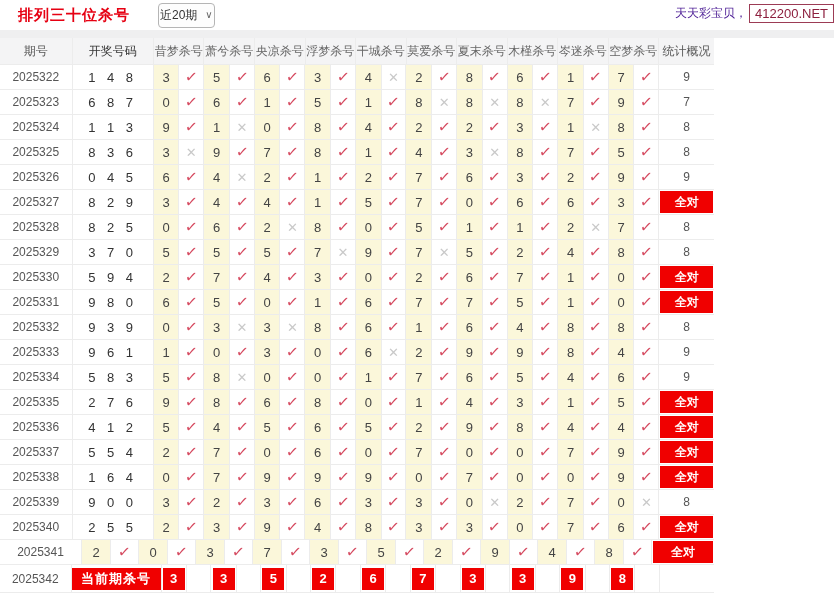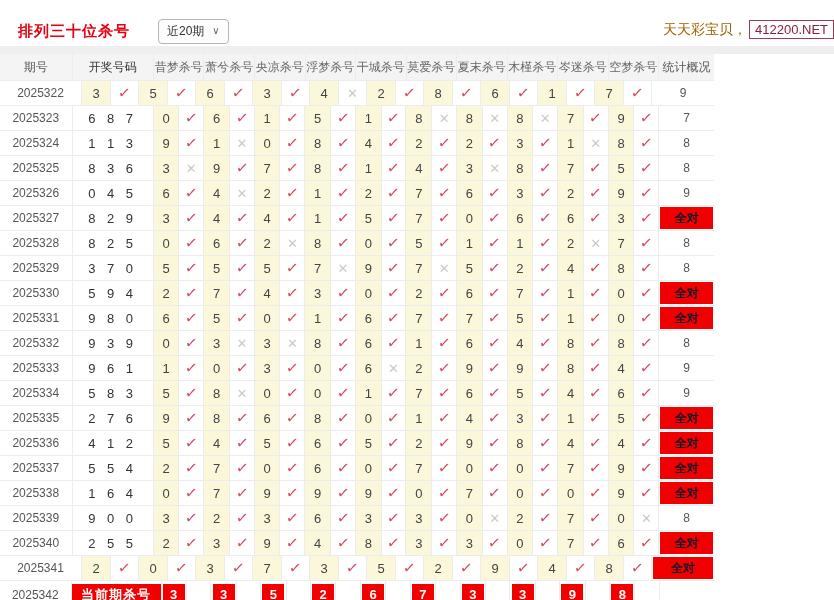--- a/index.html
+++ b/index.html
@@ -1,42 +1,42 @@
 <!DOCTYPE html>
 <html><head>
 <meta charset="utf-8">
 <style>
   * { box-sizing: border-box; margin: 0; padding: 0; }
   html,body { width: 834px; height: 600px; background:#fff;
     font-family: "Liberation Sans", "DejaVu Sans", sans-serif; }
-  .topbar { height:30px; background:#fff; display:flex; align-items:center; position:relative;margin-top:16px; }
+  .topbar { height:30px; background:#fff; display:flex; align-items:center; position:relative; }
   .title { color:#e60012; font-weight:bold; font-size:15px; margin-left:18px; letter-spacing:1px; }
   .select { margin-left:28px; border:1px solid #b5b5b5; border-radius:4px; background:#fdfdfd;
-    font-size:12px; color:#333; padding:3px 8px; display:flex; align-items:center; gap:8px; cursor:pointer; }
+    font-size:12px; color:#333; padding:3px 1px; display:flex; align-items:center; gap:8px; cursor:pointer; }
   .select .chev { color:#666; font-size:10px; line-height:6px; }
   .site { position:absolute; right:0; top:4px; display:flex; align-items:center; }
-  .site-text { color:#a16207; font-size:14px;font-family:Liberation Serif, serif; }
+  .site-text { color:#4c1d95; font-size:12px;font-family:Liberation Serif, serif; }
   .site-badge { color:#8d1f3e; font-size:13px; border:1px solid #a84; border:1px solid #9c3b55;
     background:#fff; padding:1px 5px; margin-left:2px; }
   .gapstrip { height:8px; background:#efeff0; }
   .tbl { width:714px; font-size:12px; }
   .trow { display:flex; border-bottom:1px solid #ececec; height:25px; align-items:stretch; }
   .thead { height:27px; background:#f4f4f5; color:#666; }
   .thead .c { font-size:12px; }
   .c { border-right:1px solid #ececec; display:flex; align-items:center; justify-content:center; }
   .c:last-child { border-right:none; }
   .c-period { width:85px; color:#555; }
   .c-draw  { width:95px; color:#333; font-size:13px; letter-spacing:4px; }
   .c-digit { width:30px; background:#fbf7da; color:#444; font-size:13px; }
   .c-mark  { width:29px; background:#fff; }
   .c-stat  { width:64px; color:#555; padding:1px; }
   .thead .c-expert { width:59px; }
   .check { color:#d5495f; font-size:15px; font-weight:bold; transform:rotate(6deg); }
   .cross { color:#c9c9c9; font-size:13px; font-weight:bold; }
-  .badge-full { background:#f00000; color:#0f172a; font-weight:bold; font-size:12px;
+  .badge-full { background:#f00000; color:#ffffff; font-weight:bold; font-size:12px;
     width:100%; height:100%; display:flex; align-items:center; justify-content:center; }
   .current { height:28px; border-bottom:1px solid #ececec; }
   .cur-label { background:#f00000; color:#ffffff; font-weight:bold; font-size:13px;
     width:89px; height:22px; display:flex; align-items:center; justify-content:center; letter-spacing:1px; }
   .cur-digit { background:#f00000; color:#fff; font-weight:bold; font-size:13px;
     width:22px; height:22px; display:flex; align-items:center; justify-content:center; }
 </style>
 </head>
 <body>
 
@@ -65,20 +65,21 @@
       <div class="c c-expert">莫爱杀号</div>
       <div class="c c-expert">夏末杀号</div>
       <div class="c c-expert">木槿杀号</div>
       <div class="c c-expert">岑迷杀号</div>
       <div class="c c-expert">空梦杀号</div>
       <div class="c c-stat">统计概况</div>
     </div>
   <div id="tbody">
       <div class="trow">
         <div class="c c-period">2025322</div>
+        <div class="c c-draw">1 4 8</div>
         <div class="c c-digit">3</div>
         <div class="c c-mark">
           <span class="check">✓</span>
         </div>
         <div class="c c-digit">5</div>
         <div class="c c-mark">
           <span class="check">✓</span>
         </div>
         <div class="c c-digit">6</div>
         <div class="c c-mark">

